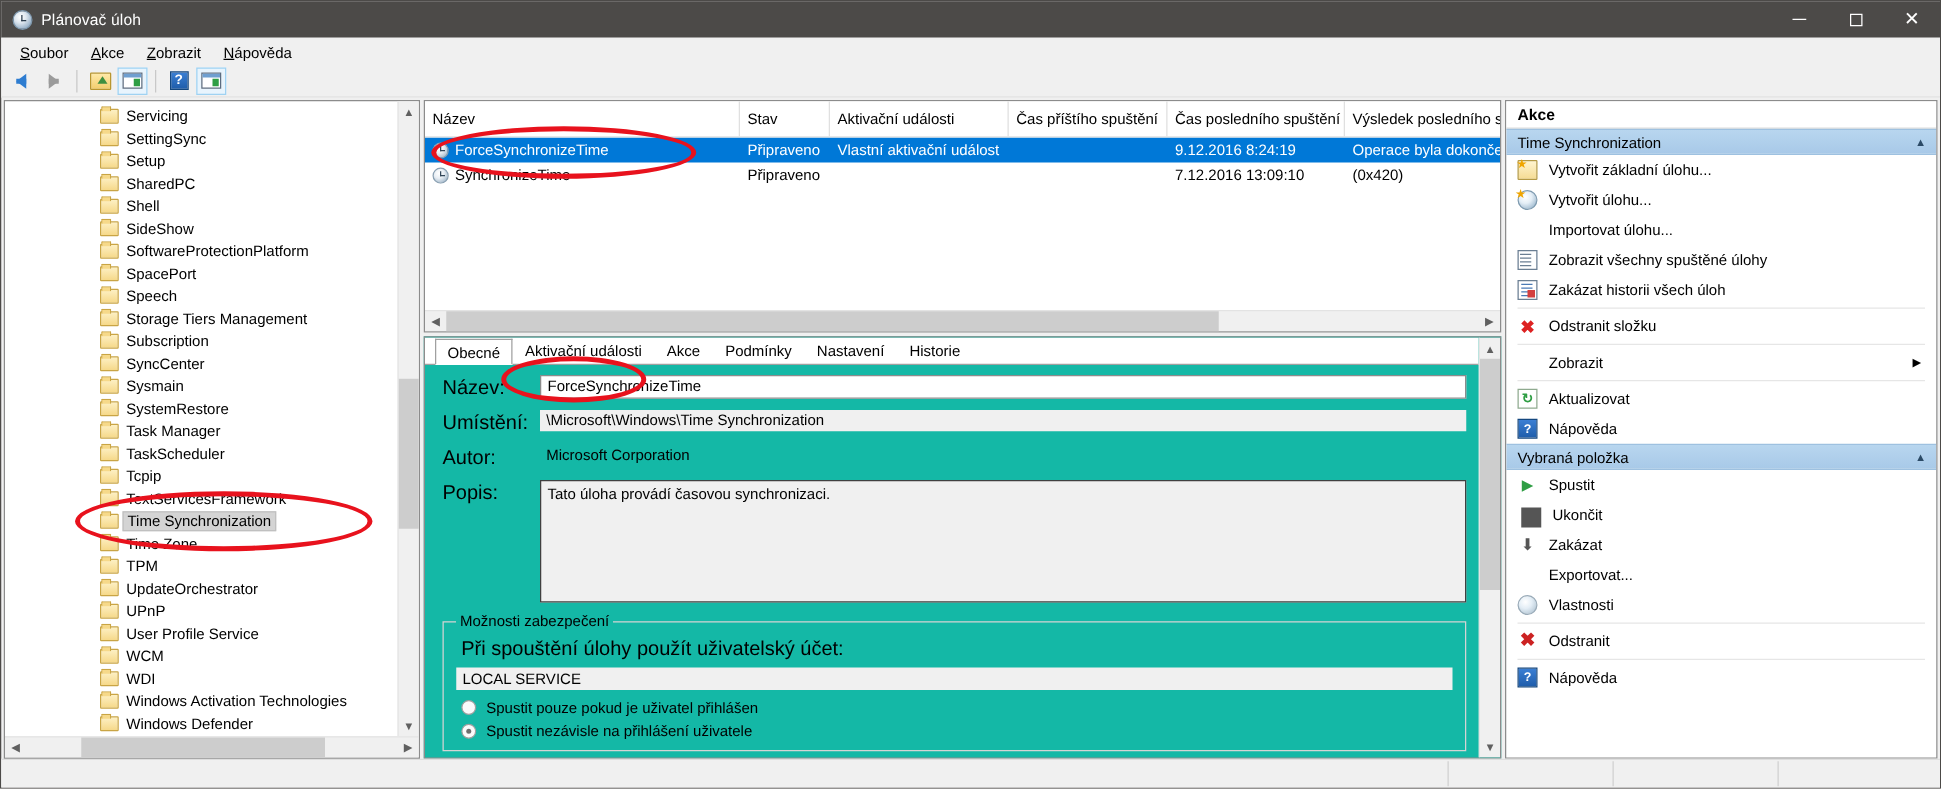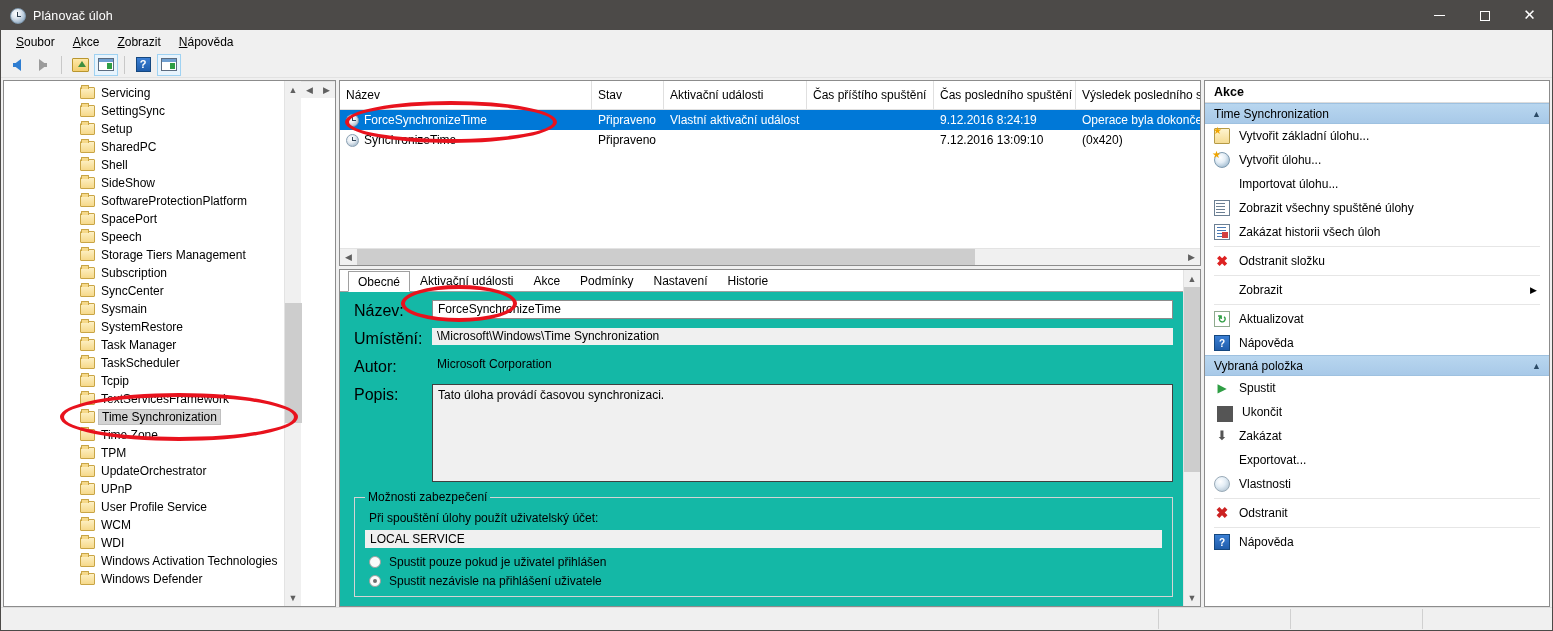--- a/index.html
+++ b/index.html
@@ -148,21 +148,21 @@
     padding: 2px 2px 0 2px;
     gap: 3px;
     min-height: 0;
   }
 
   
   #tree-pane {
     width: 333px; min-width: 333px;
     background: #ffffff;
     border: 1px solid #8c8c8c;
-    display: flex; flex-direction: row;
+    display: flex; flex-direction: column;
     position: relative;
     overflow: hidden;
   }
   #tree-scrollwrap { flex: 1; display: flex; min-height: 0; }
   #tree-list {
     flex: 1; padding-top: 3px; overflow: hidden;
     position: relative;
   }
   .tree-row {
     height: 18px;
@@ -314,21 +314,21 @@
   .desc-box {
     flex: 1; height: 98px;
     border: 1px solid #404040; background: #f0f0f0;
     padding: 3px 5px; font-size: 12px;
   }
   fieldset.sec-group {
     border: 1px solid #d4d4d4;
     margin: 8px 0 0 0; padding: 4px 10px 8px 10px;
   }
   fieldset.sec-group legend { font-size: 12px; padding: 0 3px; }
-  .sec-line { font-size: 12px; margin: 3px 0 5px 4px; }
+  .sec-line { font-size: 16px; margin: 3px 0 5px 4px; }
   .acct-box { background: #f0f0f0; padding: 2px 5px; font-size: 12px; margin-bottom: 7px; }
   .radio-row { display: flex; align-items: center; margin: 5px 0 0 4px; font-size: 12px; }
   .radio {
     width: 12px; height: 12px; border-radius: 50%;
     border: 1px solid #a0a0a0; background: #fbfbfb;
     margin-right: 8px; flex: 0 0 auto; position: relative;
   }
   .radio.checked::after {
     content:""; position:absolute; left:3px; top:3px;
     width: 4px; height: 4px; border-radius: 50%; background: #6e6e6e;

